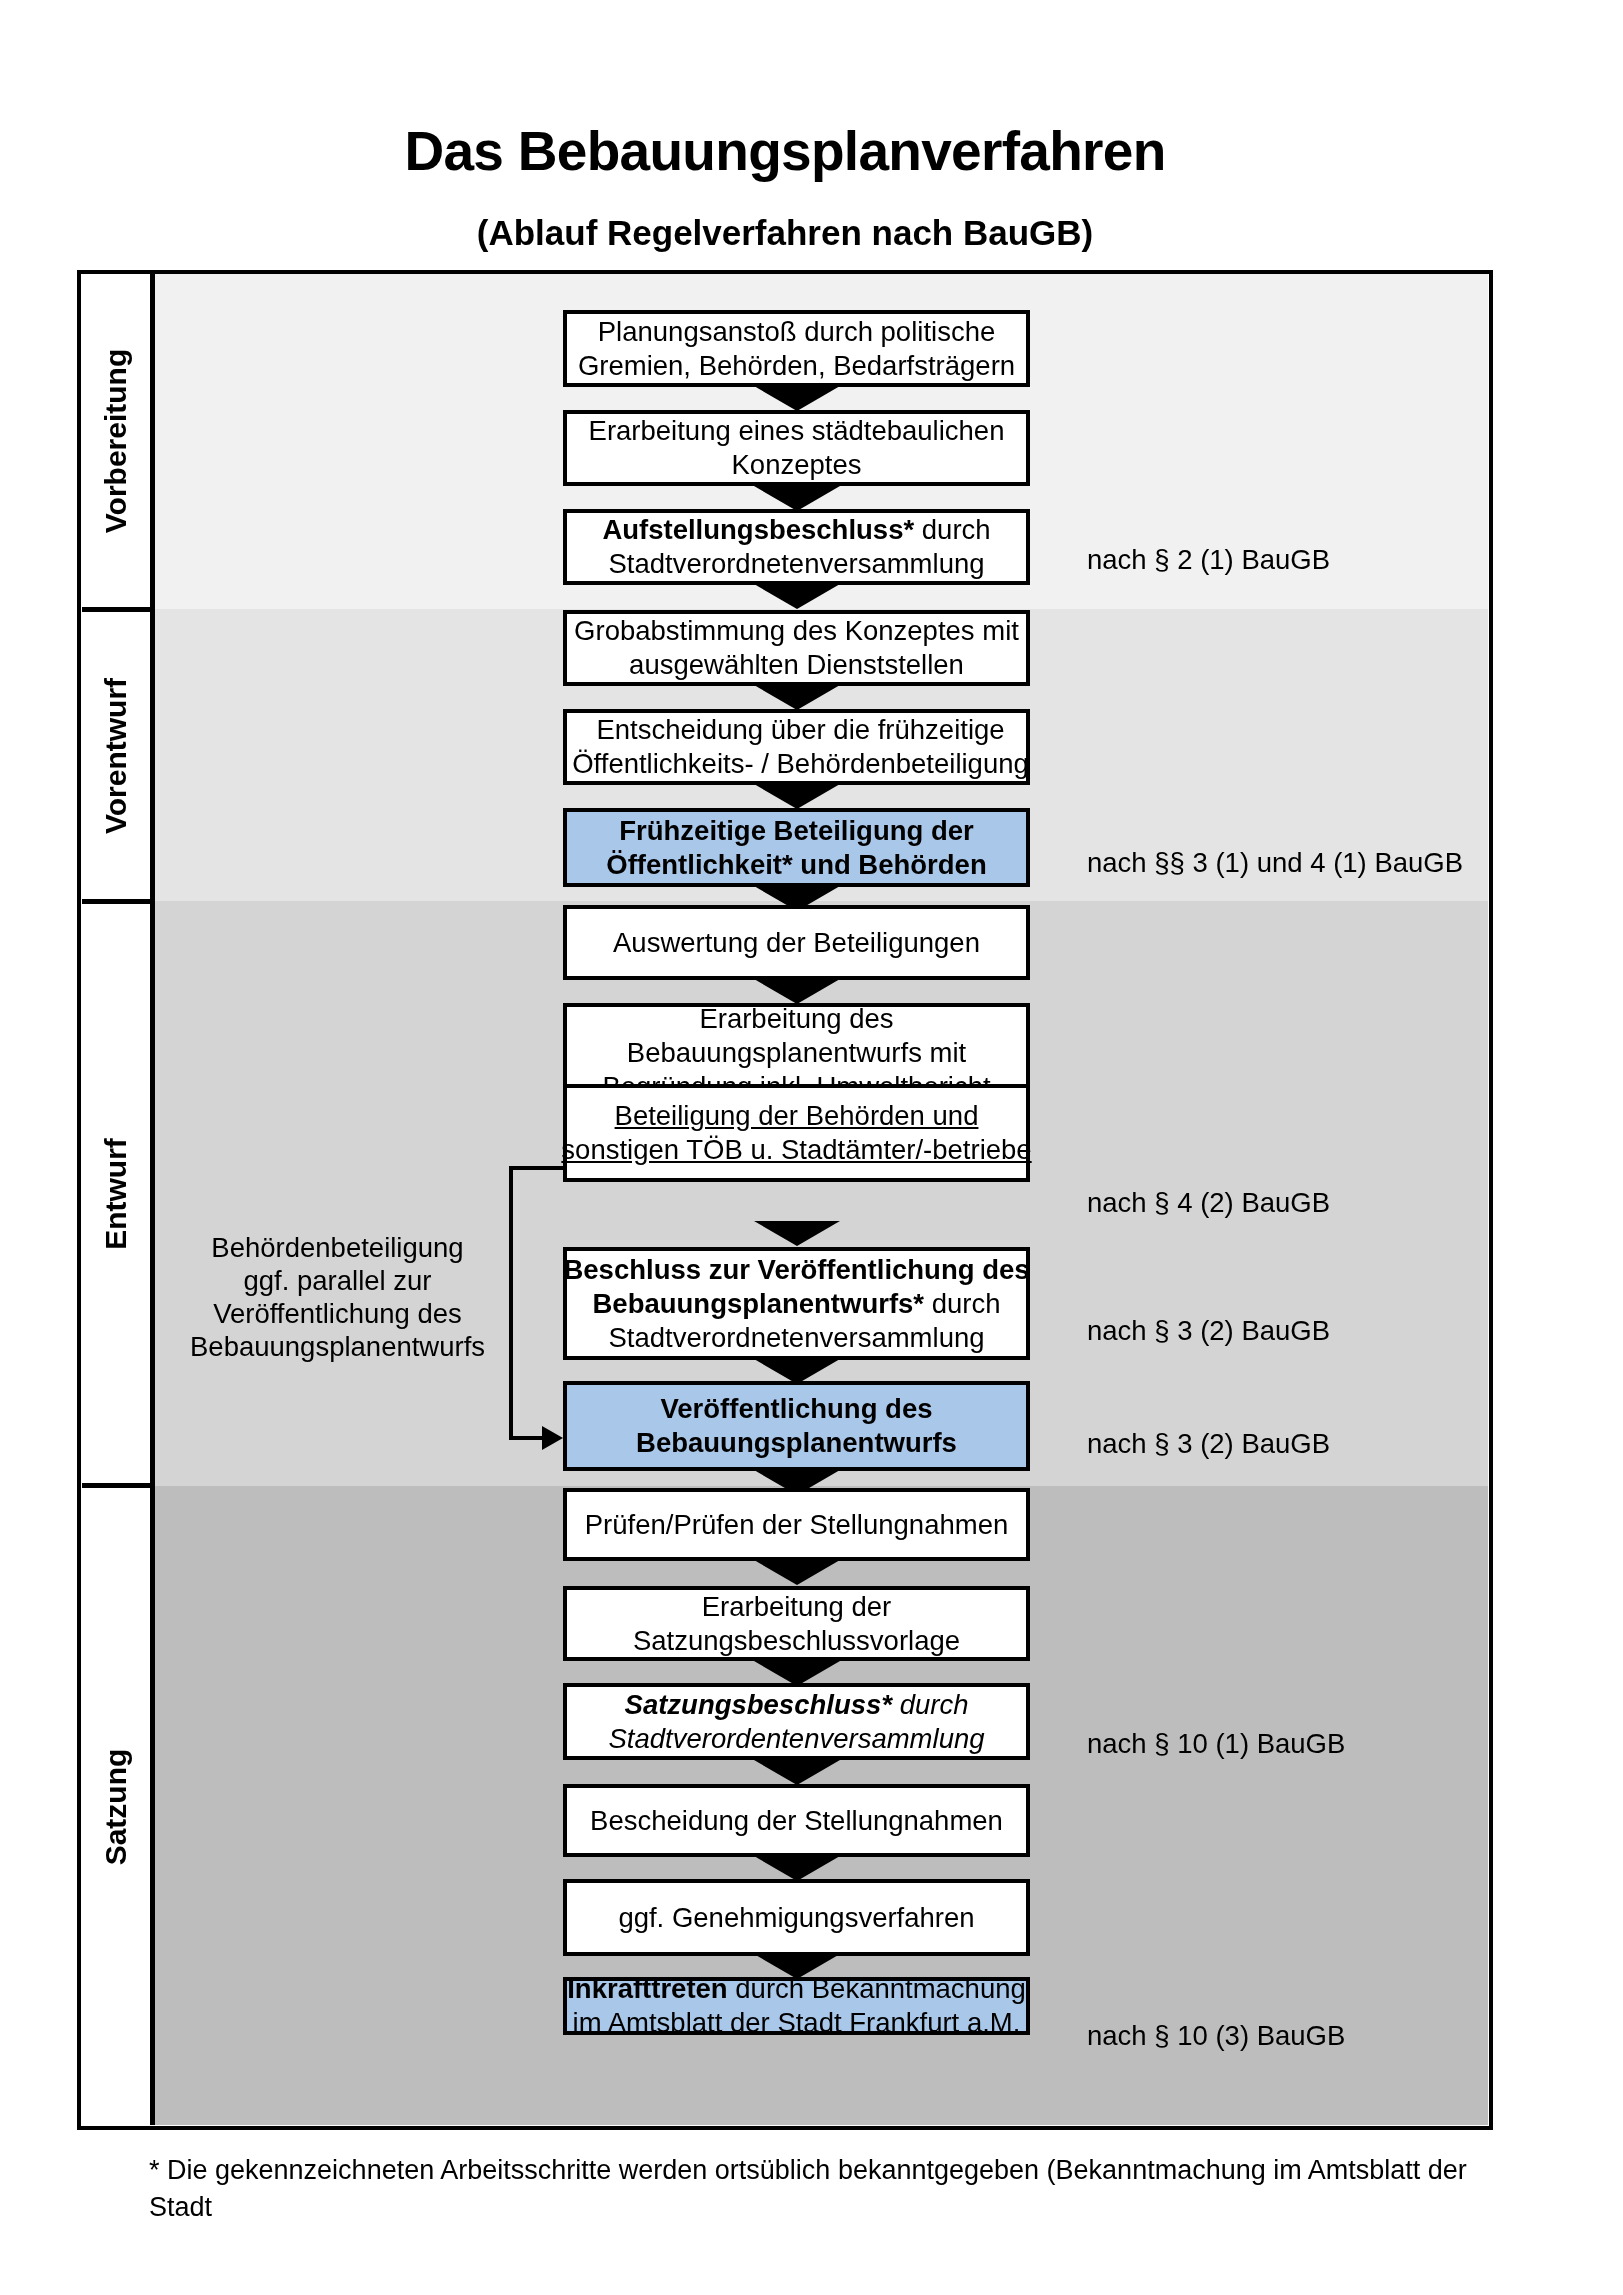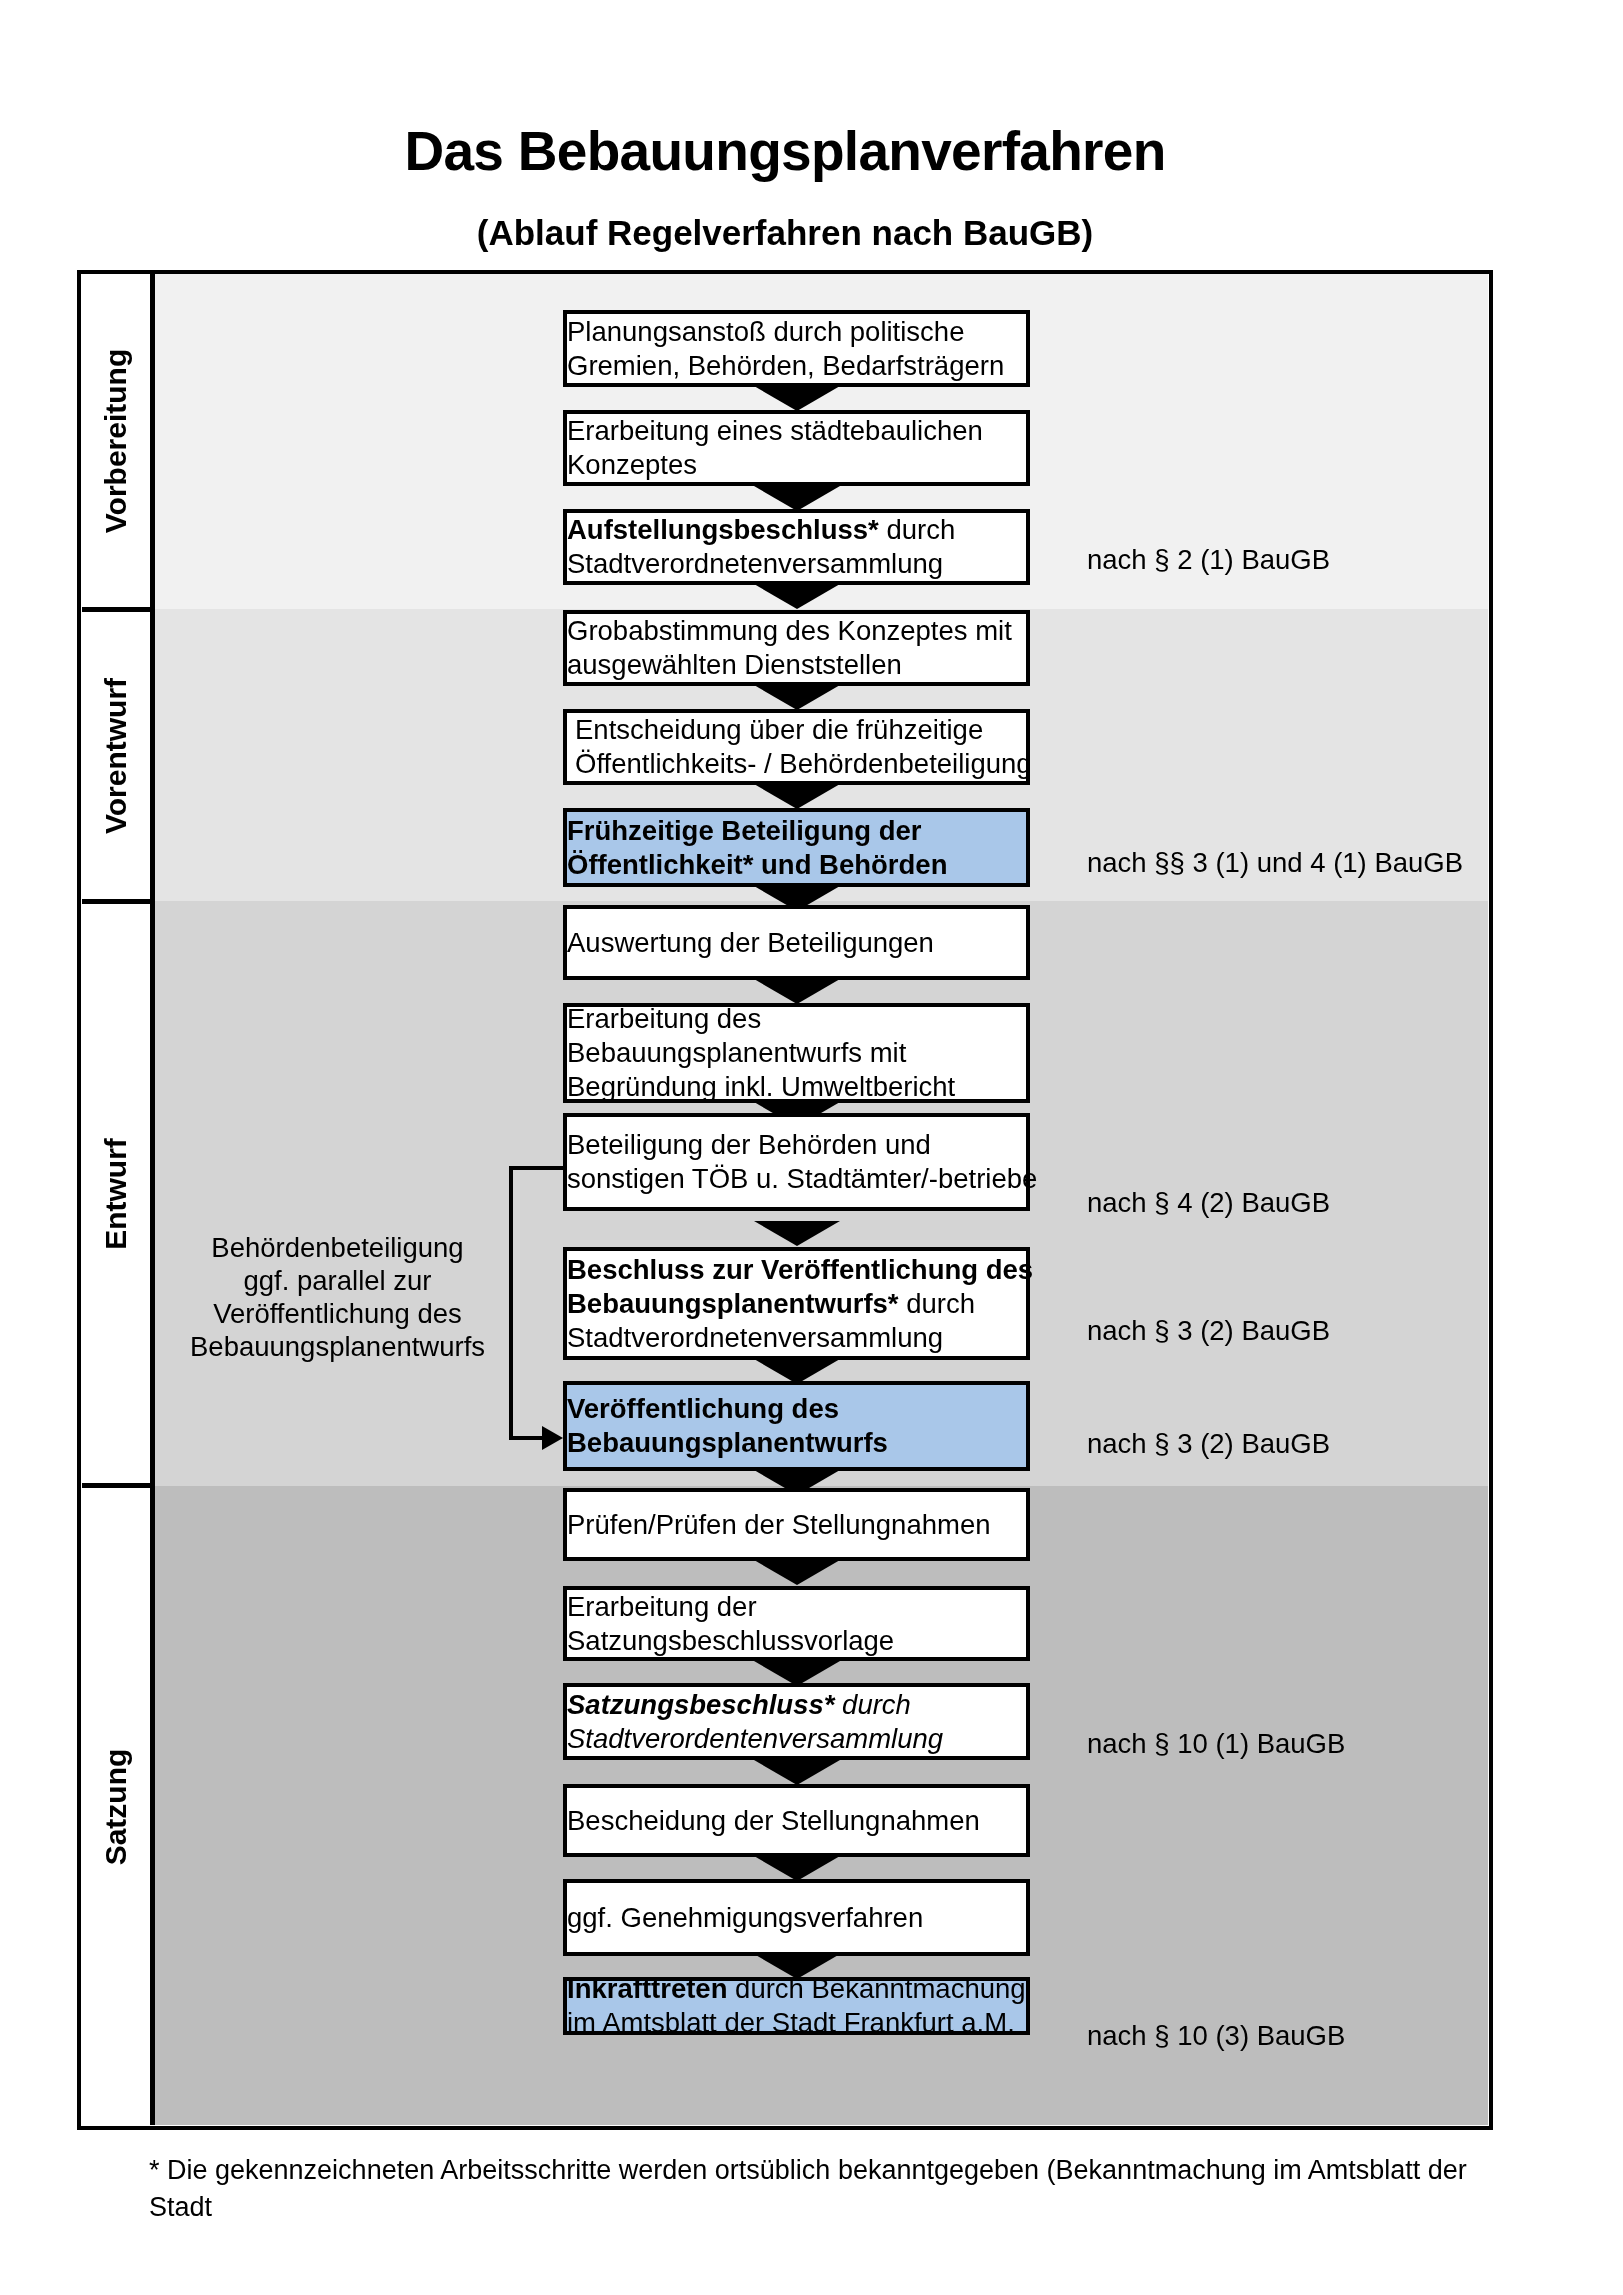--- a/index.html
+++ b/index.html
@@ -13,21 +13,21 @@
          border:4.6px solid #000;box-sizing:border-box;}
   .secbg{position:absolute;left:155px;width:1333px;}
   .labelcol{position:absolute;left:82px;width:68px;background:#fff;}
   .vsep{position:absolute;left:150px;width:5.2px;background:#000;}
   .hline{position:absolute;left:82px;width:73px;height:5.2px;background:#000;}
   .plabel{position:absolute;left:82px;width:68px;display:flex;align-items:center;
           justify-content:center;font-weight:bold;font-size:30px;}
   .plabel span{transform:rotate(-90deg);white-space:nowrap;}
   .box{position:absolute;left:563px;width:467px;border:4.6px solid #000;background:#fff;
        box-sizing:border-box;display:flex;flex-direction:column;justify-content:center;
-       align-items:flex-start;text-align:center;font-size:27.5px;line-height:34px;}
+       align-items:center;text-align:center;font-size:27.5px;line-height:34px;}
   .box.hl{background:#a9c7e9;}
   .line{white-space:nowrap;}
   .line.b, .bseg{font-weight:bold;}
   .arrow{position:absolute;left:754px;width:0;height:0;
          border-left:43px solid transparent;border-right:43px solid transparent;
          border-top:25px solid #000;}
   .note{position:absolute;left:1087px;font-size:27.5px;line-height:34px;white-space:nowrap;}
   .sidenote{position:absolute;left:190px;top:1231px;width:295px;text-align:center;
             font-size:27.5px;line-height:33px;}
   .bl{position:absolute;background:#000;}
@@ -112,21 +112,21 @@
   </div>
   <div class="arrow" style="top:979px;"></div>
 
   <div class="box" style="top:1003px;height:100px;">
     <div class="line">Erarbeitung des</div>
     <div class="line">Bebauungsplanentwurfs mit</div>
     <div class="line">Begründung inkl. Umweltbericht</div>
   </div>
   <div class="arrow" style="top:1102px;"></div>
 
-  <div class="box" style="top:1113px;height:98px;">
+  <div class="box" style="top:1084px;height:98px;text-decoration:underline;">
     <div class="line">Beteiligung der Behörden und</div>
     <div class="line">sonstigen TÖB u. Stadtämter/-betriebe</div>
   </div>
   <div class="arrow" style="top:1221px;"></div>
 
   <div class="box" style="top:1247px;height:113px;">
     <div class="line b">Beschluss zur Veröffentlichung des</div>
     <div class="line"><span class="bseg">Bebauungsplanentwurfs*</span><span> durch</span></div>
     <div class="line">Stadtverordnetenversammlung</div>
   </div>

